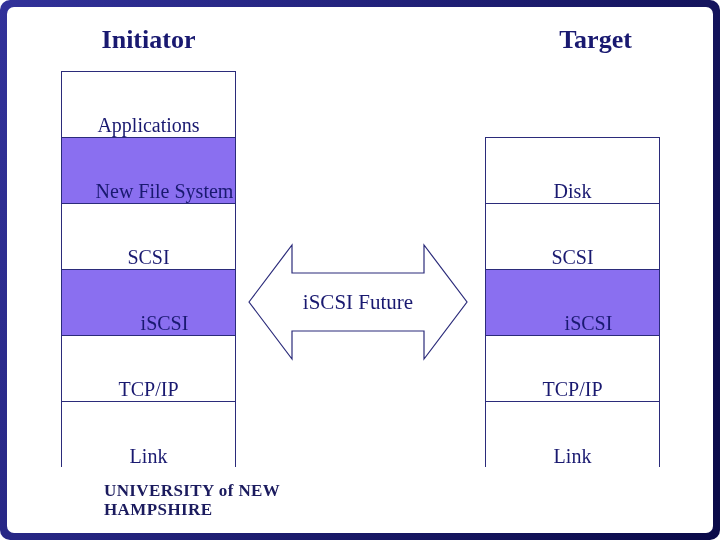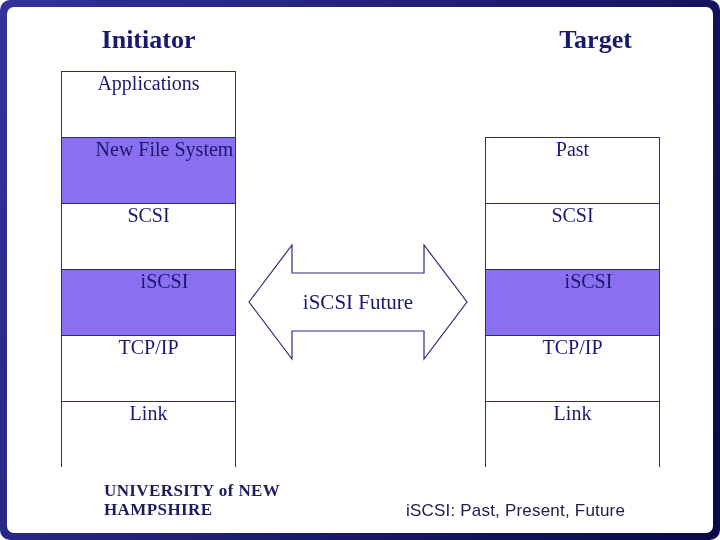--- a/index.html
+++ b/index.html
@@ -15,21 +15,21 @@
     position:absolute;top:25px;height:30px;line-height:30px;
     font-size:26px;font-weight:bold;color:#191970;text-align:center;
   }
   .title-left{left:61px;width:175px;}
   .title-right{left:508px;width:175px;}
   .stack{position:absolute;width:175px;border:1px solid #2b2b7a;box-sizing:border-box;background:#fff;}
   .stack-left{left:61px;top:71px;height:396px;}
   .stack-right{left:485px;top:137px;height:330px;}
   .cell{
     height:66px;box-sizing:border-box;border-bottom:1px solid #2b2b7a;
-    display:flex;align-items:flex-start;justify-content:center;
+    display:flex;align-items:flex-end;justify-content:center;
     font-size:20px;color:#191970;background:#fff;white-space:nowrap;
   }
   .cell:last-child{border-bottom:none;}
   .cell.hl{background:#8a6ff0;padding-left:32px;}
   .arrow-wrap{position:absolute;left:244px;top:242px;width:228px;height:120px;}
   .arrow-label{
     position:absolute;left:250px;top:289px;width:216px;height:26px;
     text-align:center;font-size:21px;color:#191970;line-height:26px;
   }
   .logo{position:absolute;left:11px;top:481px;width:76px;height:54px;}
@@ -68,21 +68,21 @@
     <div class="cell">
       <span>TCP/IP</span>
     </div>
     <div class="cell">
       <span>Link</span>
     </div>
   </div>
 
   <div class="stack stack-right">
     <div class="cell">
-      <span>Past</span>
+      <span>Disk</span>
     </div>
     <div class="cell">
       <span>SCSI</span>
     </div>
     <div class="cell hl" style="background: rgb(138, 111, 240);">
       <span>iSCSI</span>
     </div>
     <div class="cell">
       <span>TCP/IP</span>
     </div>
@@ -96,14 +96,13 @@
       <polygon points="5,60 48,3 48,31 180,31 180,3 223,60 180,117 180,89 48,89 48,117" fill="#ffffff" stroke="#2b2b7a" stroke-width="1.2" stroke-linejoin="miter"></polygon>
     </svg>
   </div>
   <div class="arrow-label">iSCSI Future</div>
 
 
   <div class="org">
     <div>UNIVERSITY of NEW HAMPSHIRE</div>
   </div>
 
-  <div class="deck-title">iSCSI: Past, Present, Future</div>
 </div>
 
 </body></html>

